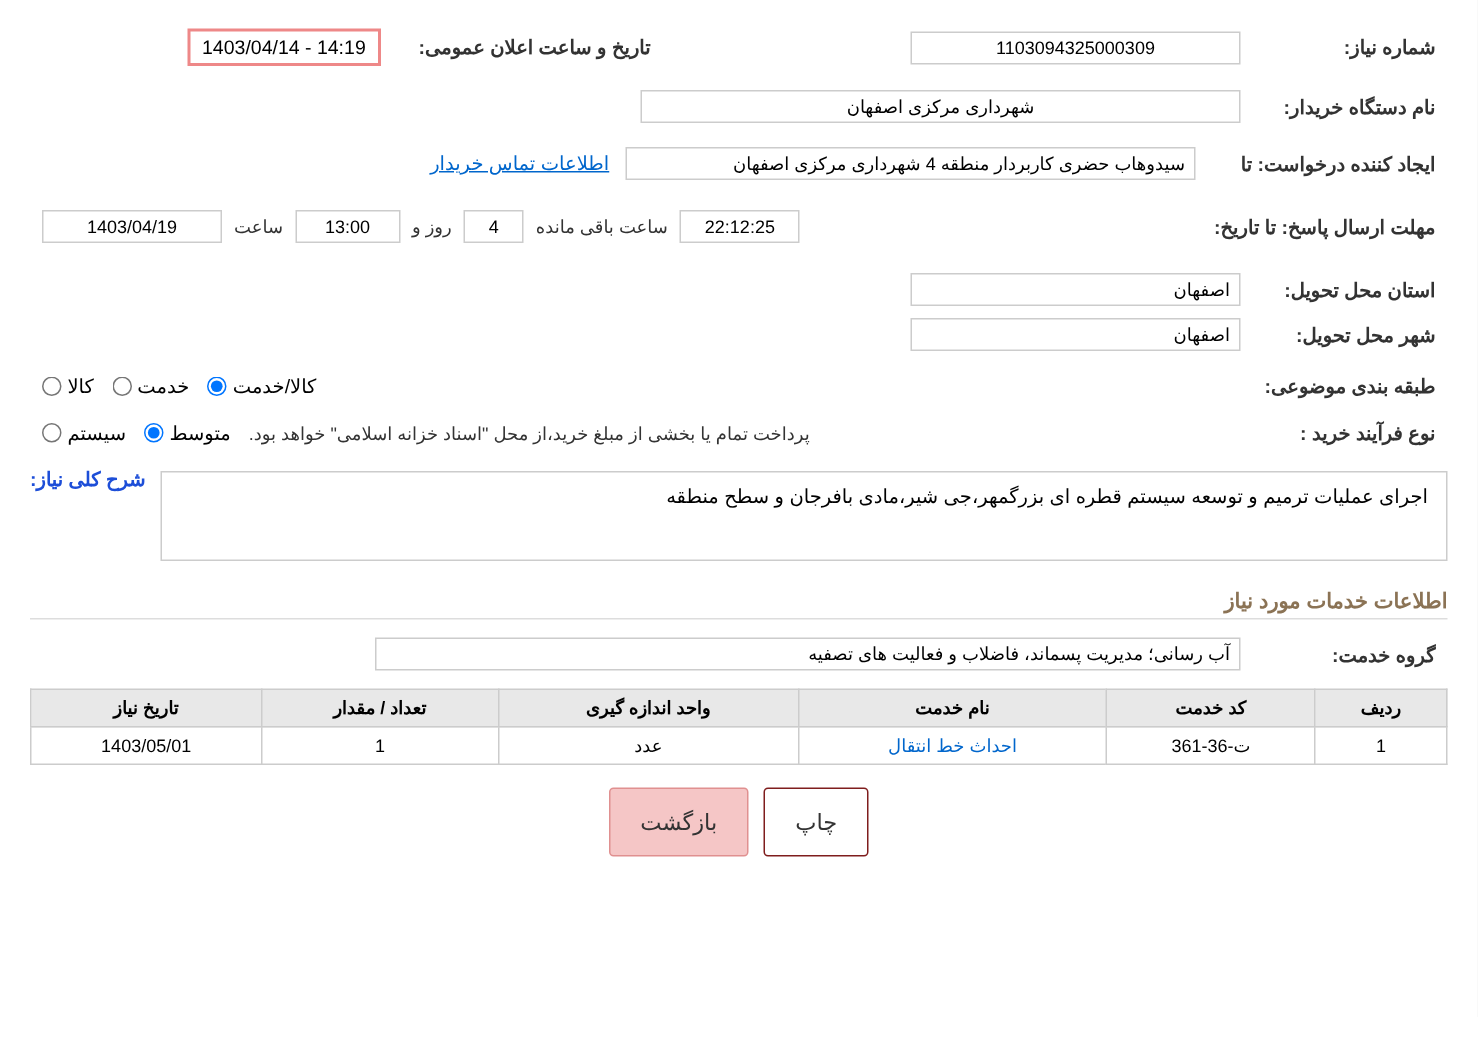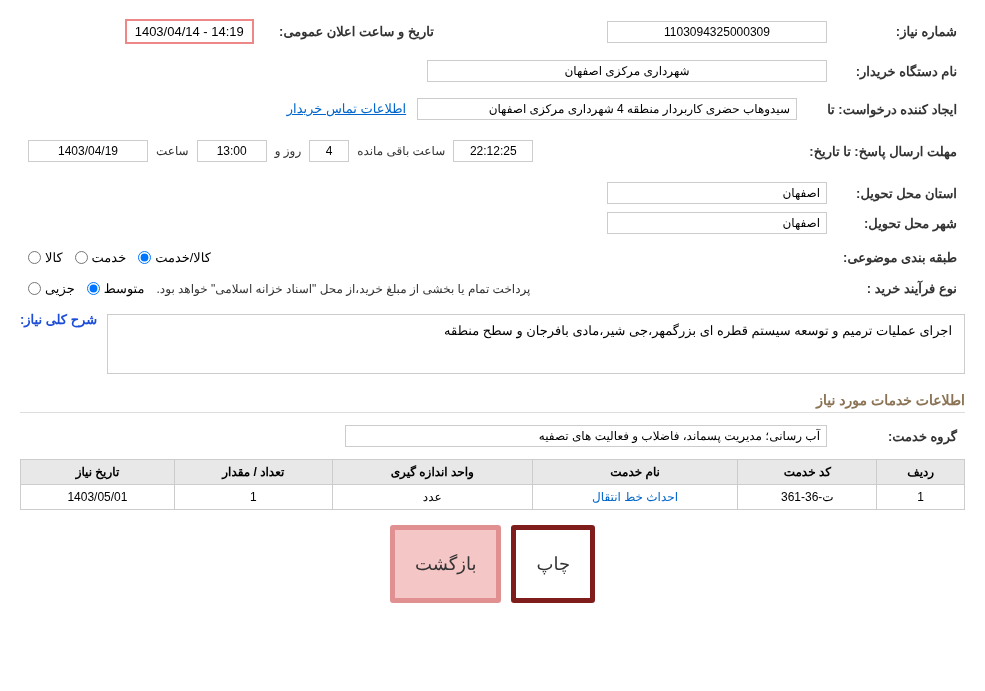--- a/index.html
+++ b/index.html
@@ -118,25 +118,25 @@
     .service-table td {
       border: 1px solid #ccc;
       padding: 5px 8px;
       text-align: center;
       font-size: 12px;
     }
     .service-table tr:nth-child(even) td {
       background: #f9f9f9;
     }
     .btn {
-      padding: 23px 20px;
-      font-size: 18px;
+      padding: 13px 20px;
+      font-size: 15px;
       font-family: Tahoma, Arial, sans-serif;
       cursor: pointer;
-      border: 5px solid #7f1d1d;
+      border: 1px solid #7f1d1d;
       border-radius: 3px;
     }
     .btn-print {
       background: #fff;
       color: #333;
     }
     .btn-back {
       background: #f5c6c6;
       color: #333;
       border-color: #e09090;
@@ -270,21 +270,21 @@
     </tbody>
       </table>
 
     <table class="info-table">
       <tbody>
           <tr>
         <td class="label-cell">نوع فرآیند خرید :</td>
         <td class="value-cell">
           <div class="radio-group" style="justify-content: flex-start; flex-wrap: wrap;">
             <label class="radio-item">
-              <span>جزیی</span>
+              <span>سیستم</span>
               <input type="radio" name="farayand" style="">
             </label>
             <label class="radio-item">
               <span>متوسط</span>
               <input type="radio" name="farayand" checked="" style="">
             </label>
             <span class="notice-text" style="margin-right: 10px;">پرداخت تمام یا بخشی از مبلغ خرید،از محل "اسناد خزانه اسلامی" خواهد بود.</span>
           </div>
         </td>
       </tr>
@@ -300,21 +300,21 @@
       </div>
     </div>
 
     <div class="section-title">اطلاعات خدمات مورد نیاز</div>
 
     <table class="info-table">
       <tbody>
           <tr>
         <td class="label-cell">گروه خدمت:</td>
         <td class="value-cell">
-          <span class="input-box" style="display:inline-block; width:482px;">آب رسانی؛ مدیریت پسماند، فاضلاب و فعالیت های تصفیه</span>
+          <span class="input-box" style="display:inline-block; width:577px;">آب رسانی؛ مدیریت پسماند، فاضلاب و فعالیت های تصفیه</span>
         </td>
       </tr>
     </tbody>
       </table>
 
     <table class="service-table">
       <thead>
         <tr>
             <th>ردیف</th>
             <th>کد خدمت</th>

